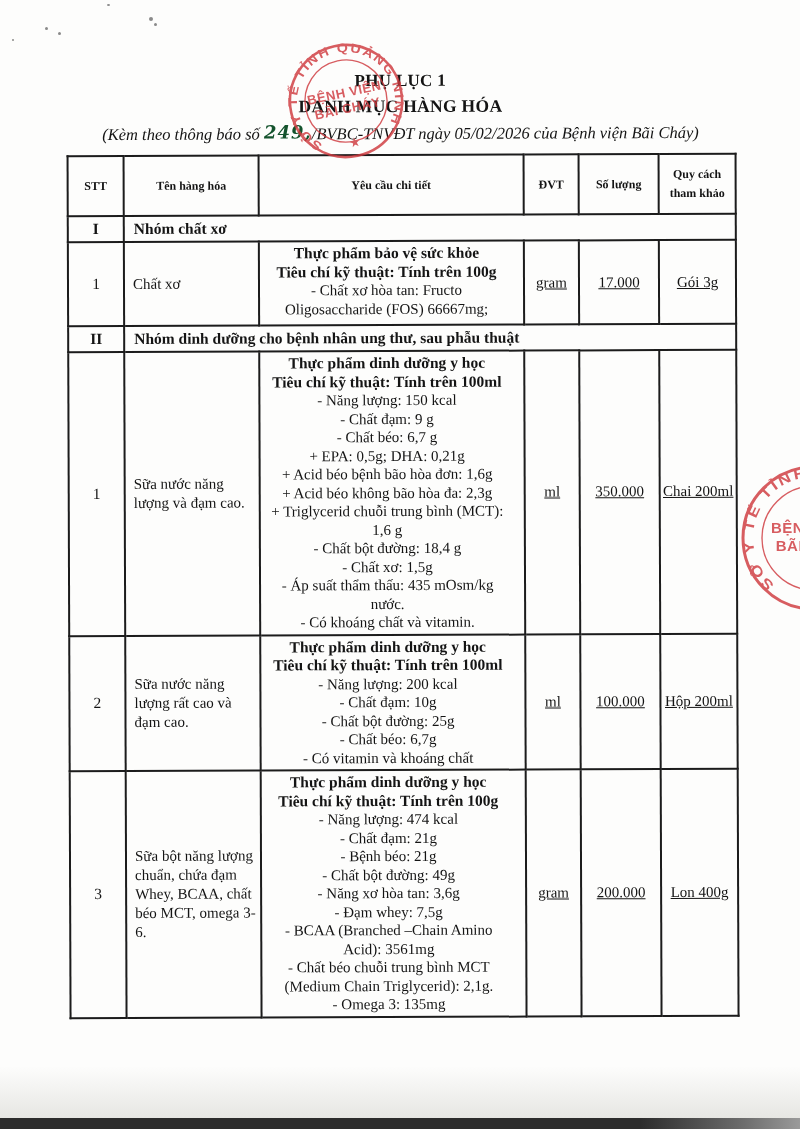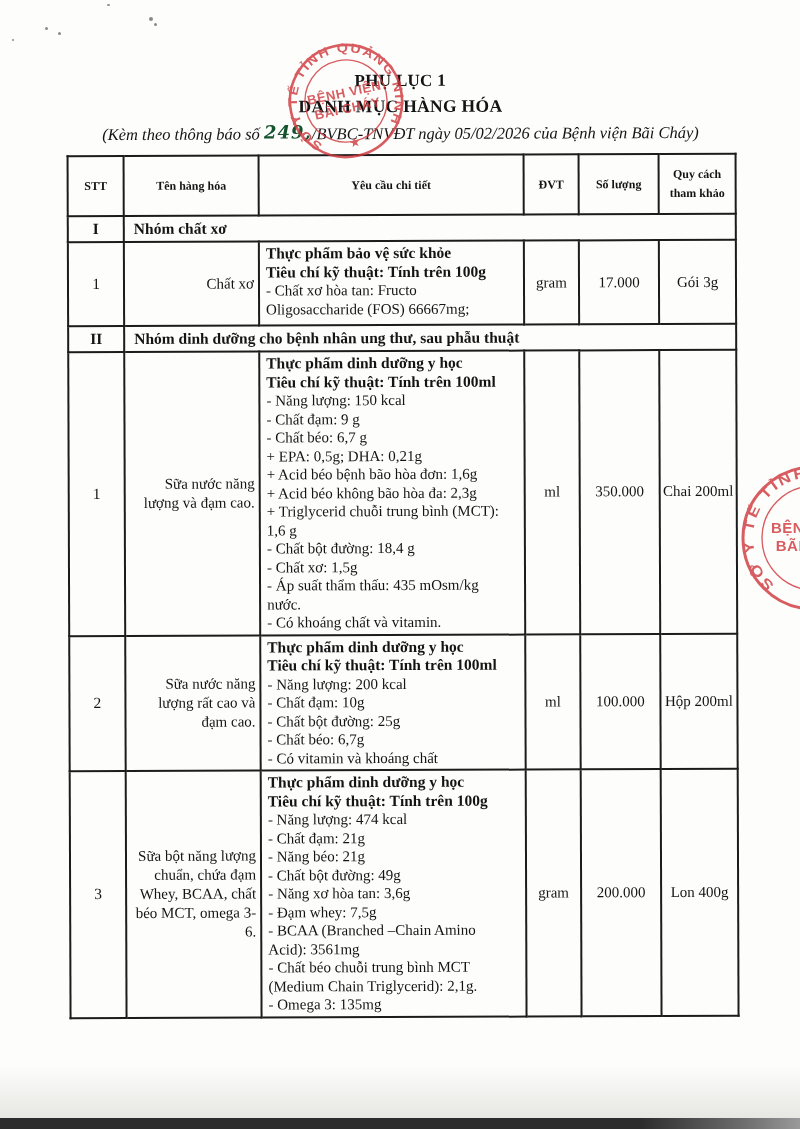--- a/index.html
+++ b/index.html
@@ -13,24 +13,24 @@
   .hand{color:#14532d;font-size:18px;font-weight:bold;font-style:italic;position:relative;top:-1px;
         font-family:"DejaVu Serif",serif;letter-spacing:1px;}
   table.goods{border-collapse:collapse;table-layout:fixed;width:668px;margin:7px 0 0 66px;}
   table.goods th,table.goods td{border:2px solid #1c1c1c;overflow:hidden;}
   th.hd{font-size:12px;font-weight:bold;line-height:19px;padding:10px;vertical-align:middle;text-align:center;}
   thead tr{height:58px;}
   tr.section{height:26px;}
   tr.section td{font-weight:bold;font-size:15.5px;vertical-align:middle;}
   td.stt{text-align:center;font-size:15.5px;vertical-align:middle;padding:2px;}
   tr.section td.lbl{padding-left:9px;}
-  td.name{font-size:15px;line-height:19px;vertical-align:middle;padding:2px 4px 2px 8px;text-align:right;}
-  td.detail{font-size:15px;line-height:18.5px;vertical-align:top;padding:2px 16px 2px 6px;}
+  td.name{font-size:15px;line-height:19px;vertical-align:middle;padding:2px 4px 2px 8px;}
+  td.detail{font-size:15px;line-height:18.5px;vertical-align:top;padding:2px 16px 2px 6px;text-align:center;}
   td.detail .b{font-weight:bold;font-size:15.5px;}
-  td.c{text-align:center;vertical-align:middle;font-size:15px;line-height:19px;padding:2px;}
+  td.c{text-align:center;vertical-align:middle;font-size:15px;line-height:19px;padding:2px;text-decoration:underline;}
   #row-i1{height:84px;} #row-ii1{height:282px;} #row-ii2{height:130px;} #row-ii3{height:240px;}
   
   .stamp{position:absolute;opacity:.82;pointer-events:none;}
   .stamp .ring{fill:none;stroke:#cf3a3f;stroke-width:2.6px;}
   .stamp .ring.thin{stroke-width:1.4px;}
   .stamp text{fill:#cf3a3f;font-family:"Liberation Sans",sans-serif;font-weight:bold;}
   .stamp .arc{font-size:12.5px;letter-spacing:1.5px;}
   .stamp .ctr{text-anchor:middle;font-size:13px;letter-spacing:.5px;}
   .stamp .star{text-anchor:middle;font-size:11px;}
   .stamp-top{left:286px;top:40px;transform:rotate(-12deg);}
@@ -152,21 +152,21 @@
         </tr>
         <tr class="item" id="row-ii3">
           <td class="stt">3</td>
           <td class="name">Sữa bột năng lượng chuẩn, chứa đạm Whey, BCAA, chất béo MCT, omega 3-6.</td>
           <td class="detail">
             <div class="b">Thực phẩm dinh dưỡng y học</div>
             <div class="b">Tiêu chí kỹ thuật: Tính trên 100g</div>
             <div class="detail-lines">
                 <div>- Năng lượng: 474 kcal</div>
                 <div>- Chất đạm: 21g</div>
-                <div>- Năng béo: 21g</div>
+                <div>- Bệnh béo: 21g</div>
                 <div>- Chất bột đường: 49g</div>
                 <div>- Năng xơ hòa tan: 3,6g</div>
                 <div>- Đạm whey: 7,5g</div>
                 <div>- BCAA (Branched –Chain Amino Acid): 3561mg</div>
                 <div>- Chất béo chuỗi trung bình MCT (Medium Chain Triglycerid): 2,1g.</div>
                 <div>- Omega 3: 135mg</div>
               </div>
           </td>
           <td class="c">gram</td>
           <td class="c">200.000</td>

